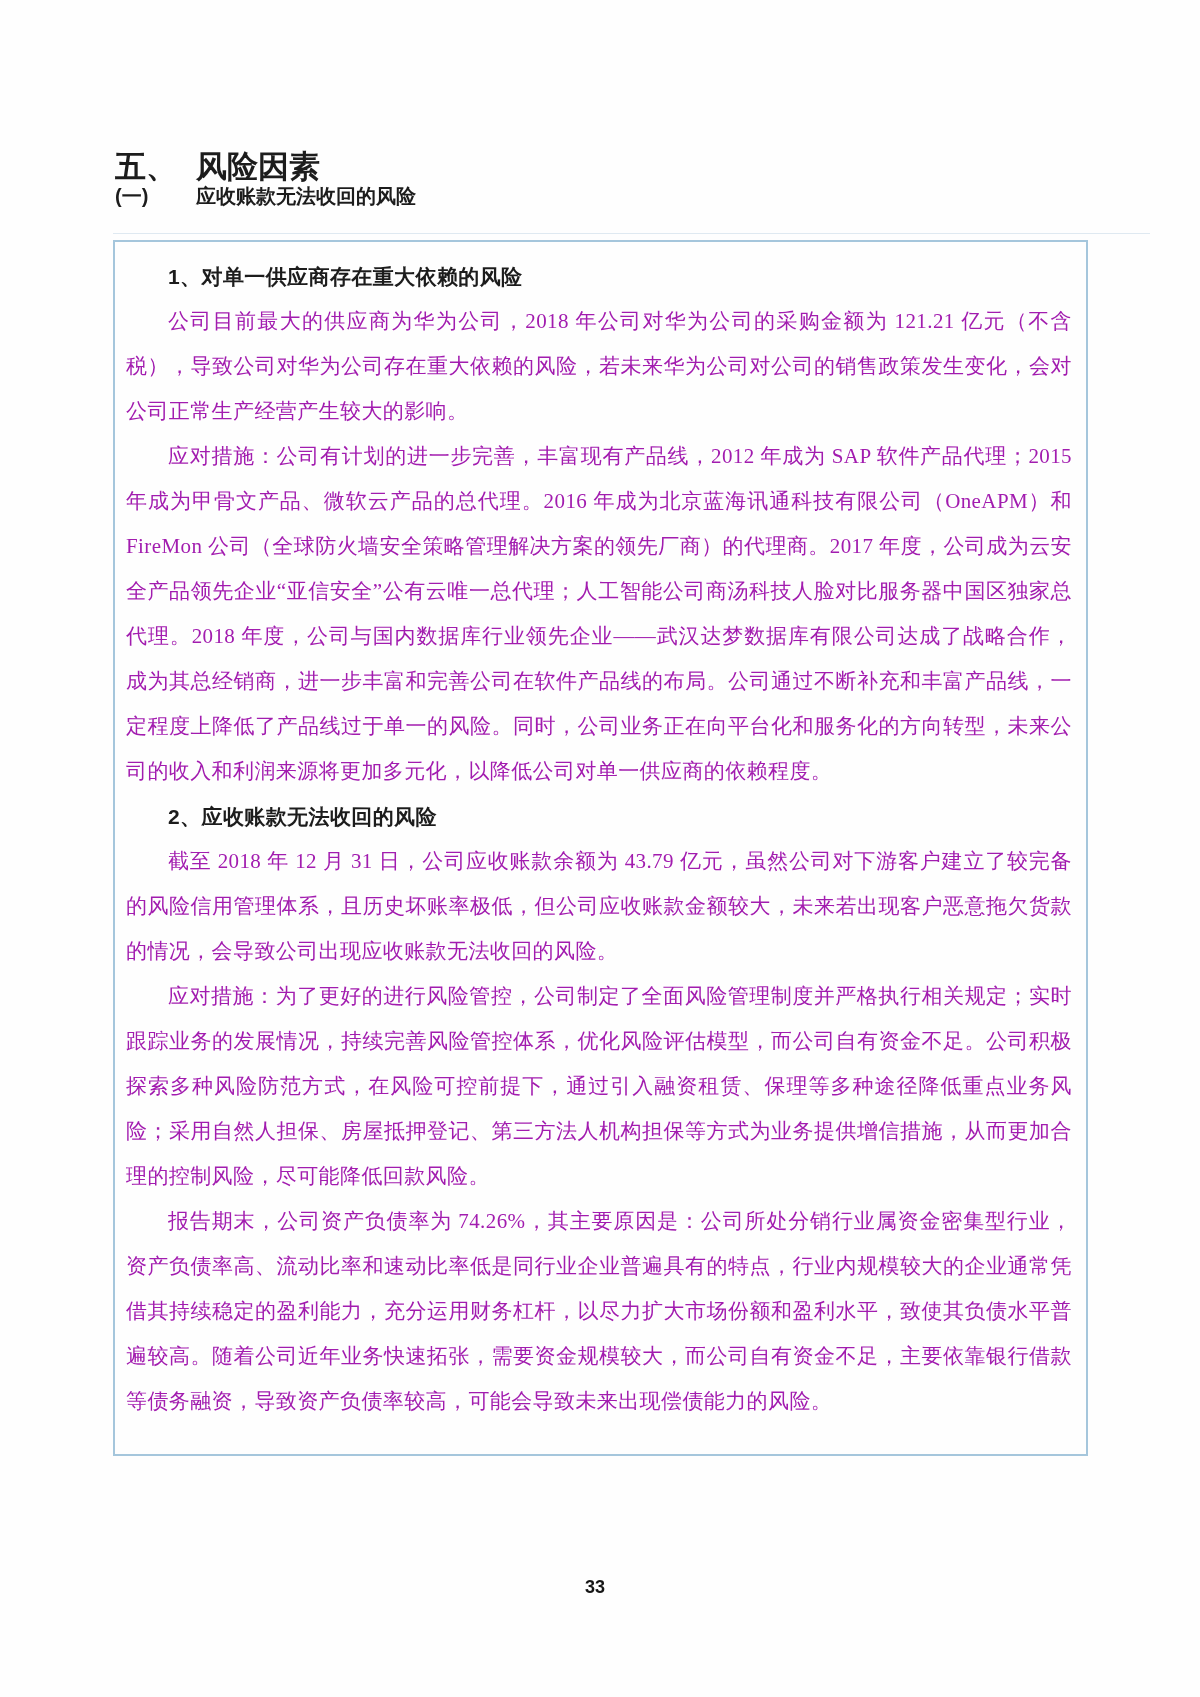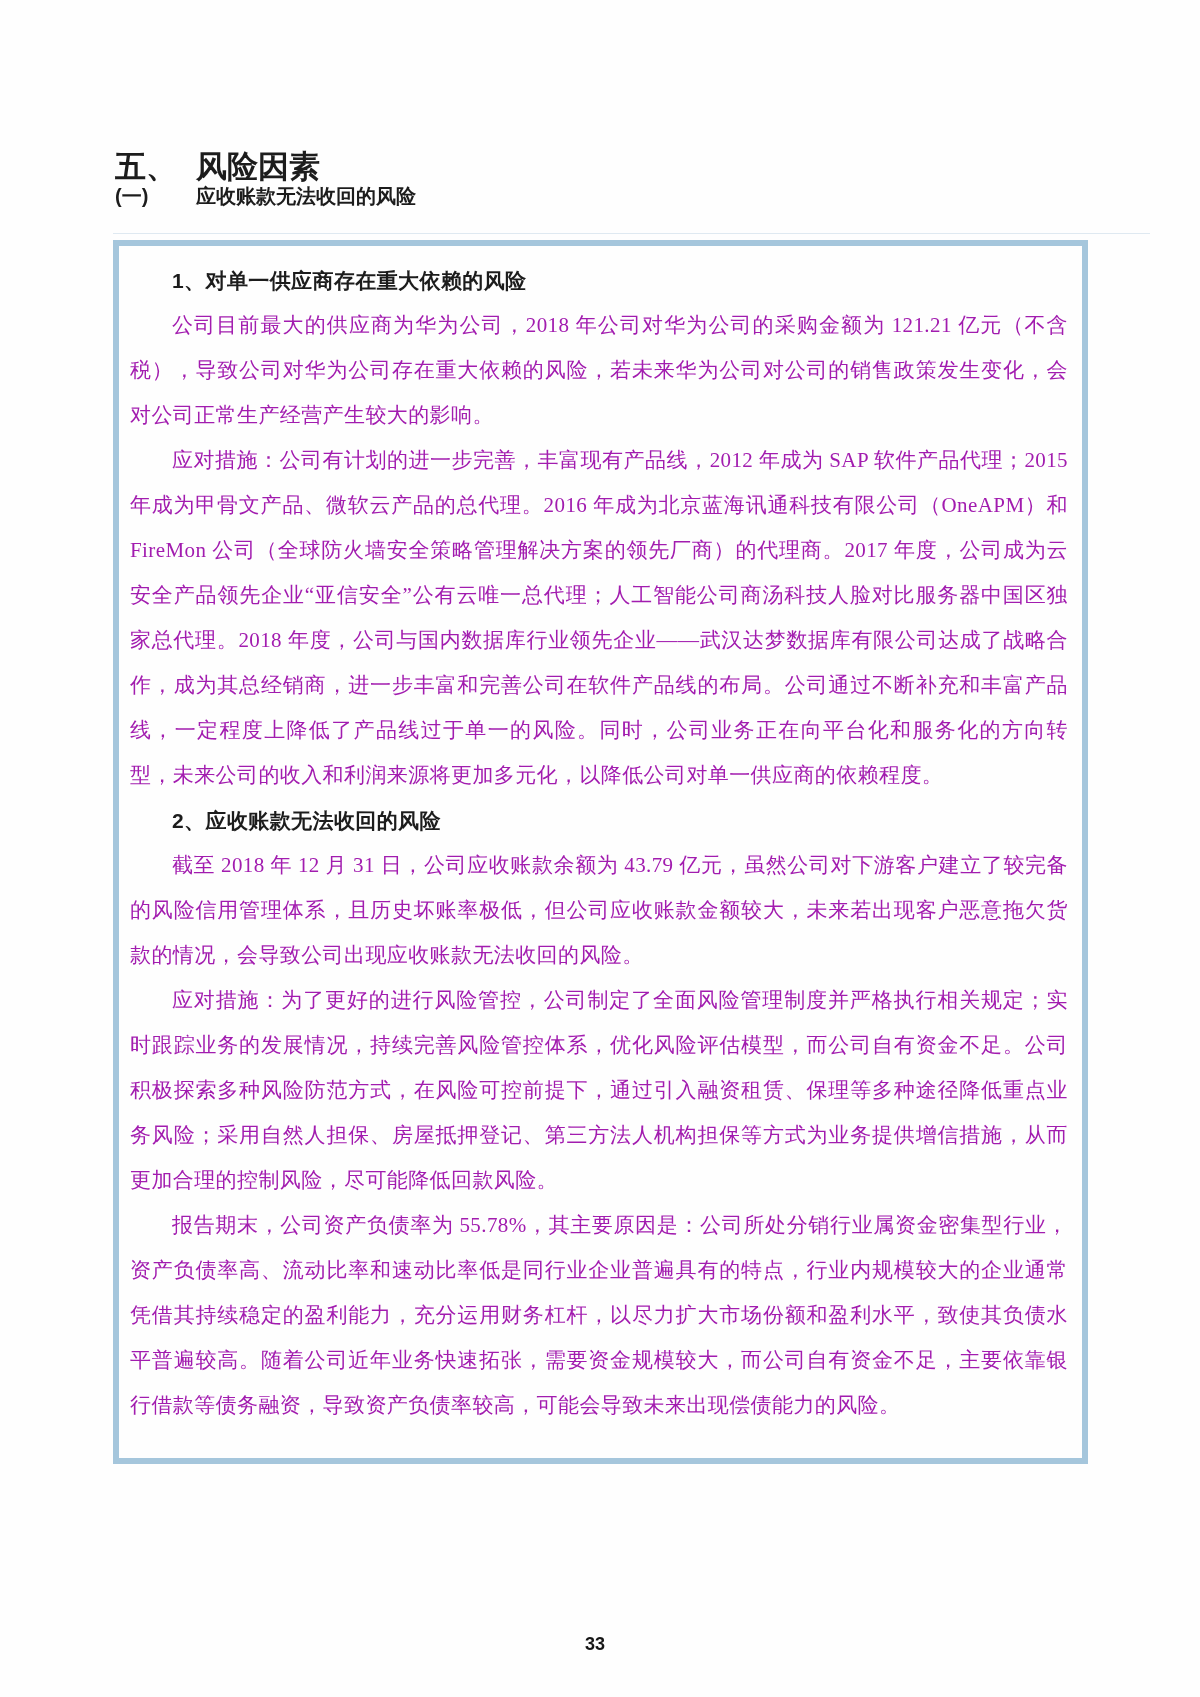--- a/index.html
+++ b/index.html
@@ -26,21 +26,21 @@
     white-space:nowrap;
   }
   .h2 .num { display:inline-block; width:81px; }
   .faint-line {
     position:absolute; left:113px; top:233px;
     width:1037px; height:1px; background:#dfe9f1;
   }
   .risk-box {
     position:absolute; left:113px; top:240px;
     width:975px; box-sizing:border-box;
-    border:6px solid #8b5cf6;
+    border:2px solid #8b5cf6;
     padding:12px 14px 30px 11px;
     background:#fefefe;
   }
   .sec-title {
     margin:0;
     font-family:"Liberation Sans","DejaVu Sans",sans-serif;
     font-weight:bold; font-size:21px; line-height:45px;
     color:#1c1c1c;
     text-indent:42px;
     letter-spacing:0.4px;
@@ -48,21 +48,21 @@
   .sec-title.indent-more { text-indent:54px; }
   .risk-box p {
     margin:0;
     font-size:21px; line-height:45px;
     letter-spacing:0.4px;
     text-align:justify;
     text-indent:42px;
     color:#a21caf;
   }
   .page-number {
-    position:absolute; top:1634px; left:0;
+    position:absolute; top:1577px; left:0;
     width:1190px; text-align:center;
     font-family:"Liberation Sans","DejaVu Sans",sans-serif;
     font-weight:bold; font-size:18px; color:#161616;
   }
 </style>
 </head>
 <body>
 
 <div class="page">
 
@@ -84,20 +84,20 @@
       <p>应对措施：公司有计划的进一步完善，丰富现有产品线，2012 年成为 SAP 软件产品代理；2015 年成为甲骨文产品、微软云产品的总代理。2016 年成为北京蓝海讯通科技有限公司（OneAPM）和 FireMon 公司（全球防火墙安全策略管理解决方案的领先厂商）的代理商。2017 年度，公司成为云安全产品领先企业“亚信安全”公有云唯一总代理；人工智能公司商汤科技人脸对比服务器中国区独家总代理。2018 年度，公司与国内数据库行业领先企业——武汉达梦数据库有限公司达成了战略合作，成为其总经销商，进一步丰富和完善公司在软件产品线的布局。公司通过不断补充和丰富产品线，一定程度上降低了产品线过于单一的风险。同时，公司业务正在向平台化和服务化的方向转型，未来公司的收入和利润来源将更加多元化，以降低公司对单一供应商的依赖程度。</p>
     </div>
 
     <div class="sec">
       <div class="sec-title">2、应收账款无法收回的风险</div>
       <p>截至 2018 年 12 月 31 日，公司应收账款余额为 43.79 亿元，虽然公司对下游客户建立了较完备的风险信用管理体系，且历史坏账率极低，但公司应收账款金额较大，未来若出现客户恶意拖欠货款的情况，会导致公司出现应收账款无法收回的风险。</p>
       <p>应对措施：为了更好的进行风险管控，公司制定了全面风险管理制度并严格执行相关规定；实时跟踪业务的发展情况，持续完善风险管控体系，优化风险评估模型，而公司自有资金不足。公司积极探索多种风险防范方式，在风险可控前提下，通过引入融资租赁、保理等多种途径降低重点业务风险；采用自然人担保、房屋抵押登记、第三方法人机构担保等方式为业务提供增信措施，从而更加合理的控制风险，尽可能降低回款风险。</p>
     </div>
 
     <div class="sec">
-      <p>报告期末，公司资产负债率为 55.78%，其主要原因是：公司所处分销行业属资金密集型行业，资产负债率高、流动比率和速动比率低是同行业企业普遍具有的特点，行业内规模较大的企业通常凭借其持续稳定的盈利能力，充分运用财务杠杆，以尽力扩大市场份额和盈利水平，致使其负债水平普遍较高。随着公司近年业务快速拓张，需要资金规模较大，而公司自有资金不足，主要依靠银行借款等债务融资，导致资产负债率较高，可能会导致未来出现偿债能力的风险。</p>
+      <p>报告期末，公司资产负债率为 74.26%，其主要原因是：公司所处分销行业属资金密集型行业，资产负债率高、流动比率和速动比率低是同行业企业普遍具有的特点，行业内规模较大的企业通常凭借其持续稳定的盈利能力，充分运用财务杠杆，以尽力扩大市场份额和盈利水平，致使其负债水平普遍较高。随着公司近年业务快速拓张，需要资金规模较大，而公司自有资金不足，主要依靠银行借款等债务融资，导致资产负债率较高，可能会导致未来出现偿债能力的风险。</p>
     </div>
 
   </div>
 
   <div class="page-number">33</div>
 
 </div>
 
 </body></html>

